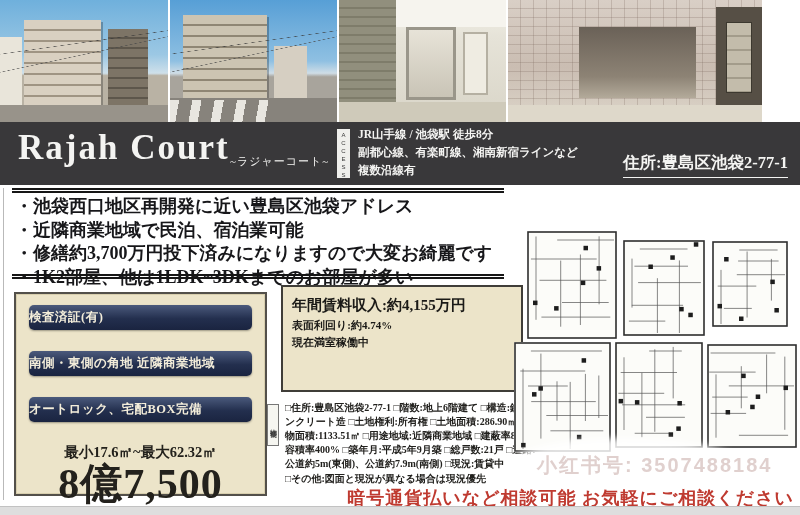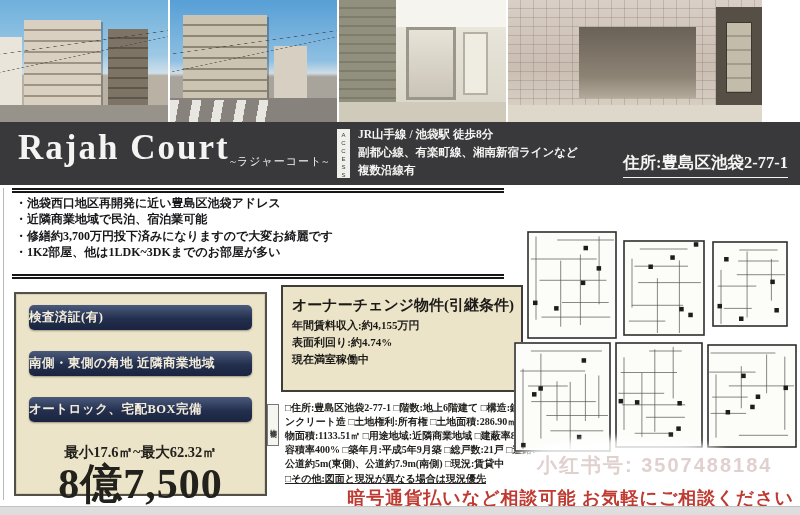--- a/index.html
+++ b/index.html
@@ -49,21 +49,21 @@
                 font-family:"Liberation Sans",sans-serif; font-size:6px; line-height:8px; text-align:center; padding-top:2px; }
   .access-lines { position:absolute; left:358px; top:4px; font-size:11.5px; line-height:1.55; font-weight:bold; }
   .address { position:absolute; right:12px; bottom:7px; font-size:16.5px; font-weight:bold; border-bottom:1.5px solid #f4f4f2; padding-bottom:3px; }
 
   
   .frame-left { position:absolute; left:3px; top:188px; width:1px; height:312px; background:#b9b9b9; }
   .double-line { position:absolute; height:5px; border-top:2px solid #161616; border-bottom:2px solid #161616; }
   .dl-top { top:188px; left:12px; width:492px; }
   .dl-bottom { top:274px; left:12px; width:492px; }
 
-  .bullets { position:absolute; left:15px; top:196px; width:490px; font-size:12px; font-weight:bold; line-height:1.2; color:#17171a; }
+  .bullets { position:absolute; left:15px; top:196px; width:490px; font-size:18px; font-weight:bold; line-height:1.2; color:#17171a; }
   .bullets div { margin-bottom:2px; }
 
   
   .price-box { position:absolute; left:14px; top:292px; width:253px; height:204px;
                background:#ece4c9; border:2px solid #53504a; box-shadow:inset 0 0 0 1px #d8cfae; padding:11px 13px 0 13px; }
   .badge { height:25px; margin-bottom:21px; border-radius:5px; color:#f3edda; font-size:12.5px; font-weight:bold;
            line-height:25px; letter-spacing:.5px;
            background:linear-gradient(180deg,#4b5a7c 0%,#232f4e 55%,#1a2440 100%); box-shadow:0 1px 2px rgba(0,0,0,.35); }
   .size-line { text-align:center; font-size:14.5px; font-weight:bold; margin-top:6px; color:#23211c; }
   .avg-line  { text-align:center; font-size:14.5px; font-weight:bold; color:#23211c; }
@@ -75,21 +75,21 @@
   .income-box { position:absolute; left:281px; top:285px; width:242px; height:107px;
                 background:#ece4c9; border:2px solid #3f3d38; padding:7px 9px; }
   .income-box div { font-size:11px; font-weight:bold; line-height:1.55; color:#1b1a17; white-space:nowrap; }
   .income-box div:first-child { font-size:15px; }
 
   
   .overview { position:absolute; left:267px; top:401px; width:280px; }
   .ov-label { position:absolute; left:0; top:3px; width:12px; height:42px; border:1px solid #777; background:#f6f6f1;
               writing-mode:vertical-rl; font-size:7px; letter-spacing:1px; text-align:center; color:#333; }
   .ov-text { margin-left:18px; width:258px; font-size:10px; line-height:1.4; color:#22211e; font-weight:bold; }
-  .ov-other { margin-left:18px; width:258px; font-size:10px; line-height:1.5; color:#22211e; font-weight:bold; text-decoration:underline; }
+  .ov-other { margin-left:18px; width:258px; font-size:10px; line-height:1.5; color:#22211e; font-weight:bold; }
 
   
   .plan { position:absolute; background:#fff; }
 
   
   .wm-oval { position:absolute; left:512px; top:438px; width:225px; height:48px; background:rgba(255,255,255,.82);
              border-radius:50%; filter:blur(3px); }
   .watermark { position:absolute; left:537px; top:452px; font-family:"Liberation Sans",sans-serif;
                font-size:20px; font-weight:bold; letter-spacing:2px; color:rgba(222,205,203,.95); }
   .notice { position:absolute; right:6px; top:486px; font-size:18px; font-weight:bold; color:#bf3a30; letter-spacing:1px; }
@@ -163,21 +163,20 @@
     <div class="price-row">
       <span class="price-main">8億7,500</span>
       <span class="price-suffix">
         <span>(税込)</span><br>
         <span>万円</span>
       </span>
     </div>
   </div>
 
   <div class="income-box">
-    <div>オーナーチェンジ物件(引継条件)</div>
     <div>年間賃料収入:約4,155万円</div>
     <div>表面利回り:約4.74%</div>
     <div>現在満室稼働中</div>
   </div>
 
   <div class="overview">
     <div class="ov-label">物件概要</div>
     <div class="ov-text">□住所:豊島区池袋2-77-1 □階数:地上6階建て □構造:鉄筋コンクリート造 □土地権利:所有権 □土地面積:286.90㎡ □建物面積:1133.51㎡ □用途地域:近隣商業地域 □建蔽率80% □容積率400% □築年月:平成5年9月築 □総戸数:21戸 □道路:公道約5m(東側)、公道約7.9m(南側) □現況:賃貸中</div>
     <div class="ov-other">□その他:図面と現況が異なる場合は現況優先</div>
   </div>

